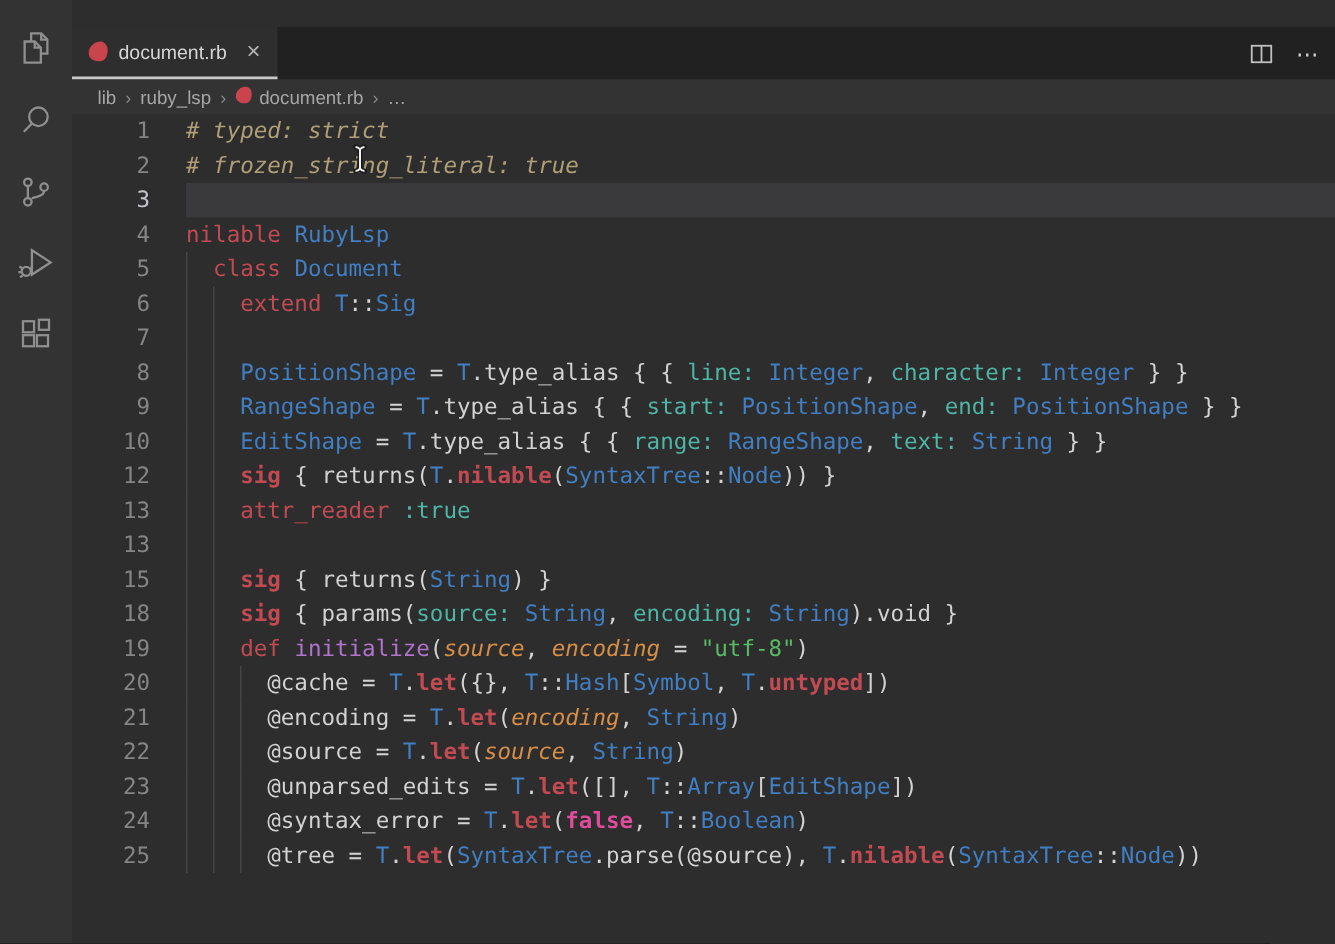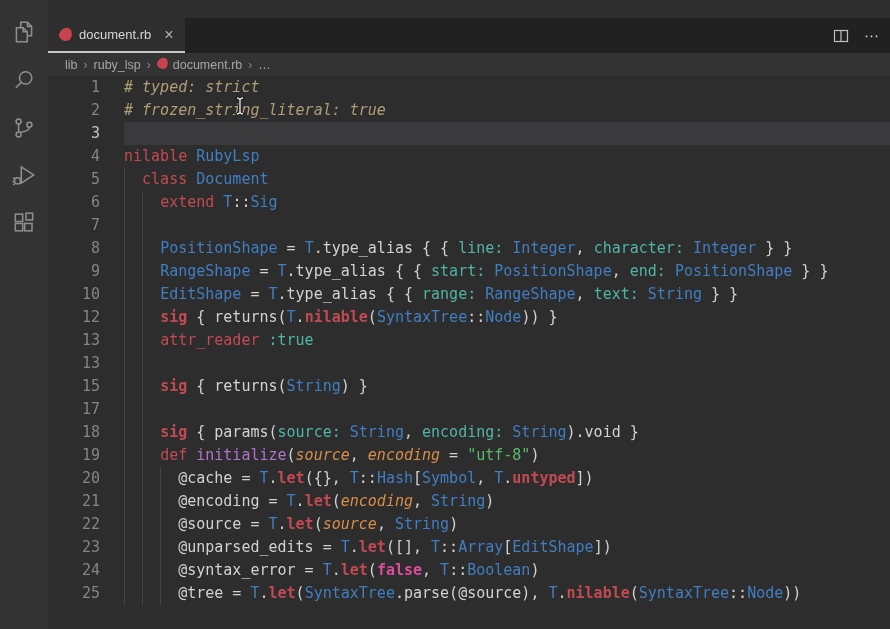--- a/index.html
+++ b/index.html
@@ -141,21 +141,20 @@
           <div class="code-row"><span class="gutter">5</span><span class="code-cell"><span class="indent-guide" style="left: 0ch;"></span><span class="tk-pn">  </span><span class="tk-kw">class</span><span class="tk-pn"> </span><span class="tk-cls">Document</span></span></div>
           <div class="code-row"><span class="gutter">6</span><span class="code-cell"><span class="indent-guide" style="left: 0ch;"></span><span class="indent-guide" style="left: 2ch;"></span><span class="tk-pn">    </span><span class="tk-kw">extend</span><span class="tk-pn"> </span><span class="tk-cls">T</span><span class="tk-pn">::</span><span class="tk-cls">Sig</span></span></div>
           <div class="code-row"><span class="gutter">7</span><span class="code-cell"><span class="indent-guide" style="left: 0ch;"></span><span class="indent-guide" style="left: 2ch;"></span></span></div>
           <div class="code-row"><span class="gutter">8</span><span class="code-cell"><span class="indent-guide" style="left: 0ch;"></span><span class="indent-guide" style="left: 2ch;"></span><span class="tk-pn">    </span><span class="tk-cls">PositionShape</span><span class="tk-pn"> = </span><span class="tk-cls">T</span><span class="tk-pn">.type_alias { { </span><span class="tk-sym">line:</span><span class="tk-pn"> </span><span class="tk-cls">Integer</span><span class="tk-pn">, </span><span class="tk-sym">character:</span><span class="tk-pn"> </span><span class="tk-cls">Integer</span><span class="tk-pn"> } }</span></span></div>
           <div class="code-row"><span class="gutter">9</span><span class="code-cell"><span class="indent-guide" style="left: 0ch;"></span><span class="indent-guide" style="left: 2ch;"></span><span class="tk-pn">    </span><span class="tk-cls">RangeShape</span><span class="tk-pn"> = </span><span class="tk-cls">T</span><span class="tk-pn">.type_alias { { </span><span class="tk-sym">start:</span><span class="tk-pn"> </span><span class="tk-cls">PositionShape</span><span class="tk-pn">, </span><span class="tk-sym">end:</span><span class="tk-pn"> </span><span class="tk-cls">PositionShape</span><span class="tk-pn"> } }</span></span></div>
           <div class="code-row"><span class="gutter">10</span><span class="code-cell"><span class="indent-guide" style="left: 0ch;"></span><span class="indent-guide" style="left: 2ch;"></span><span class="tk-pn">    </span><span class="tk-cls">EditShape</span><span class="tk-pn"> = </span><span class="tk-cls">T</span><span class="tk-pn">.type_alias { { </span><span class="tk-sym">range:</span><span class="tk-pn"> </span><span class="tk-cls">RangeShape</span><span class="tk-pn">, </span><span class="tk-sym">text:</span><span class="tk-pn"> </span><span class="tk-cls">String</span><span class="tk-pn"> } }</span></span></div>
           <div class="code-row"><span class="gutter">12</span><span class="code-cell"><span class="indent-guide" style="left: 0ch;"></span><span class="indent-guide" style="left: 2ch;"></span><span class="tk-pn">    </span><span class="tk-kwb">sig</span><span class="tk-pn"> { returns(</span><span class="tk-cls">T</span><span class="tk-pn">.</span><span class="tk-kwb">nilable</span><span class="tk-pn">(</span><span class="tk-cls">SyntaxTree</span><span class="tk-pn">::</span><span class="tk-cls">Node</span><span class="tk-pn">)) }</span></span></div>
           <div class="code-row"><span class="gutter">13</span><span class="code-cell"><span class="indent-guide" style="left: 0ch;"></span><span class="indent-guide" style="left: 2ch;"></span><span class="tk-pn">    </span><span class="tk-kw">attr_reader</span><span class="tk-pn"> </span><span class="tk-sym">:true</span></span></div>
           <div class="code-row"><span class="gutter">13</span><span class="code-cell"><span class="indent-guide" style="left: 0ch;"></span><span class="indent-guide" style="left: 2ch;"></span></span></div>
           <div class="code-row"><span class="gutter">15</span><span class="code-cell"><span class="indent-guide" style="left: 0ch;"></span><span class="indent-guide" style="left: 2ch;"></span><span class="tk-pn">    </span><span class="tk-kwb">sig</span><span class="tk-pn"> { returns(</span><span class="tk-cls">String</span><span class="tk-pn">) }</span></span></div>
-          <div class="code-row"><span class="gutter">17</span><span class="code-cell"><span class="indent-guide" style="left: 0ch;"></span><span class="indent-guide" style="left: 2ch;"></span></span></div>
           <div class="code-row"><span class="gutter">18</span><span class="code-cell"><span class="indent-guide" style="left: 0ch;"></span><span class="indent-guide" style="left: 2ch;"></span><span class="tk-pn">    </span><span class="tk-kwb">sig</span><span class="tk-pn"> { params(</span><span class="tk-sym">source:</span><span class="tk-pn"> </span><span class="tk-cls">String</span><span class="tk-pn">, </span><span class="tk-sym">encoding:</span><span class="tk-pn"> </span><span class="tk-cls">String</span><span class="tk-pn">).void }</span></span></div>
           <div class="code-row"><span class="gutter">19</span><span class="code-cell"><span class="indent-guide" style="left: 0ch;"></span><span class="indent-guide" style="left: 2ch;"></span><span class="tk-pn">    </span><span class="tk-kw">def</span><span class="tk-pn"> </span><span class="tk-fn">initialize</span><span class="tk-pn">(</span><span class="tk-par">source</span><span class="tk-pn">, </span><span class="tk-par">encoding</span><span class="tk-pn"> = </span><span class="tk-str">"utf-8"</span><span class="tk-pn">)</span></span></div>
           <div class="code-row"><span class="gutter">20</span><span class="code-cell"><span class="indent-guide" style="left: 0ch;"></span><span class="indent-guide" style="left: 2ch;"></span><span class="indent-guide" style="left: 4ch;"></span><span class="tk-pn">      @cache = </span><span class="tk-cls">T</span><span class="tk-pn">.</span><span class="tk-kwb">let</span><span class="tk-pn">({}, </span><span class="tk-cls">T</span><span class="tk-pn">::</span><span class="tk-cls">Hash</span><span class="tk-pn">[</span><span class="tk-cls">Symbol</span><span class="tk-pn">, </span><span class="tk-cls">T</span><span class="tk-pn">.</span><span class="tk-kwb">untyped</span><span class="tk-pn">])</span></span></div>
           <div class="code-row"><span class="gutter">21</span><span class="code-cell"><span class="indent-guide" style="left: 0ch;"></span><span class="indent-guide" style="left: 2ch;"></span><span class="indent-guide" style="left: 4ch;"></span><span class="tk-pn">      @encoding = </span><span class="tk-cls">T</span><span class="tk-pn">.</span><span class="tk-kwb">let</span><span class="tk-pn">(</span><span class="tk-par">encoding</span><span class="tk-pn">, </span><span class="tk-cls">String</span><span class="tk-pn">)</span></span></div>
           <div class="code-row"><span class="gutter">22</span><span class="code-cell"><span class="indent-guide" style="left: 0ch;"></span><span class="indent-guide" style="left: 2ch;"></span><span class="indent-guide" style="left: 4ch;"></span><span class="tk-pn">      @source = </span><span class="tk-cls">T</span><span class="tk-pn">.</span><span class="tk-kwb">let</span><span class="tk-pn">(</span><span class="tk-par">source</span><span class="tk-pn">, </span><span class="tk-cls">String</span><span class="tk-pn">)</span></span></div>
           <div class="code-row"><span class="gutter">23</span><span class="code-cell"><span class="indent-guide" style="left: 0ch;"></span><span class="indent-guide" style="left: 2ch;"></span><span class="indent-guide" style="left: 4ch;"></span><span class="tk-pn">      @unparsed_edits = </span><span class="tk-cls">T</span><span class="tk-pn">.</span><span class="tk-kwb">let</span><span class="tk-pn">([], </span><span class="tk-cls">T</span><span class="tk-pn">::</span><span class="tk-cls">Array</span><span class="tk-pn">[</span><span class="tk-cls">EditShape</span><span class="tk-pn">])</span></span></div>
           <div class="code-row"><span class="gutter">24</span><span class="code-cell"><span class="indent-guide" style="left: 0ch;"></span><span class="indent-guide" style="left: 2ch;"></span><span class="indent-guide" style="left: 4ch;"></span><span class="tk-pn">      @syntax_error = </span><span class="tk-cls">T</span><span class="tk-pn">.</span><span class="tk-kwb">let</span><span class="tk-pn">(</span><span class="tk-bool">false</span><span class="tk-pn">, </span><span class="tk-cls">T</span><span class="tk-pn">::</span><span class="tk-cls">Boolean</span><span class="tk-pn">)</span></span></div>
           <div class="code-row"><span class="gutter">25</span><span class="code-cell"><span class="indent-guide" style="left: 0ch;"></span><span class="indent-guide" style="left: 2ch;"></span><span class="indent-guide" style="left: 4ch;"></span><span class="tk-pn">      @tree = </span><span class="tk-cls">T</span><span class="tk-pn">.</span><span class="tk-kwb">let</span><span class="tk-pn">(</span><span class="tk-cls">SyntaxTree</span><span class="tk-pn">.parse(@source), </span><span class="tk-cls">T</span><span class="tk-pn">.</span><span class="tk-kwb">nilable</span><span class="tk-pn">(</span><span class="tk-cls">SyntaxTree</span><span class="tk-pn">::</span><span class="tk-cls">Node</span><span class="tk-pn">))</span></span></div>
         </div>
     </div>

